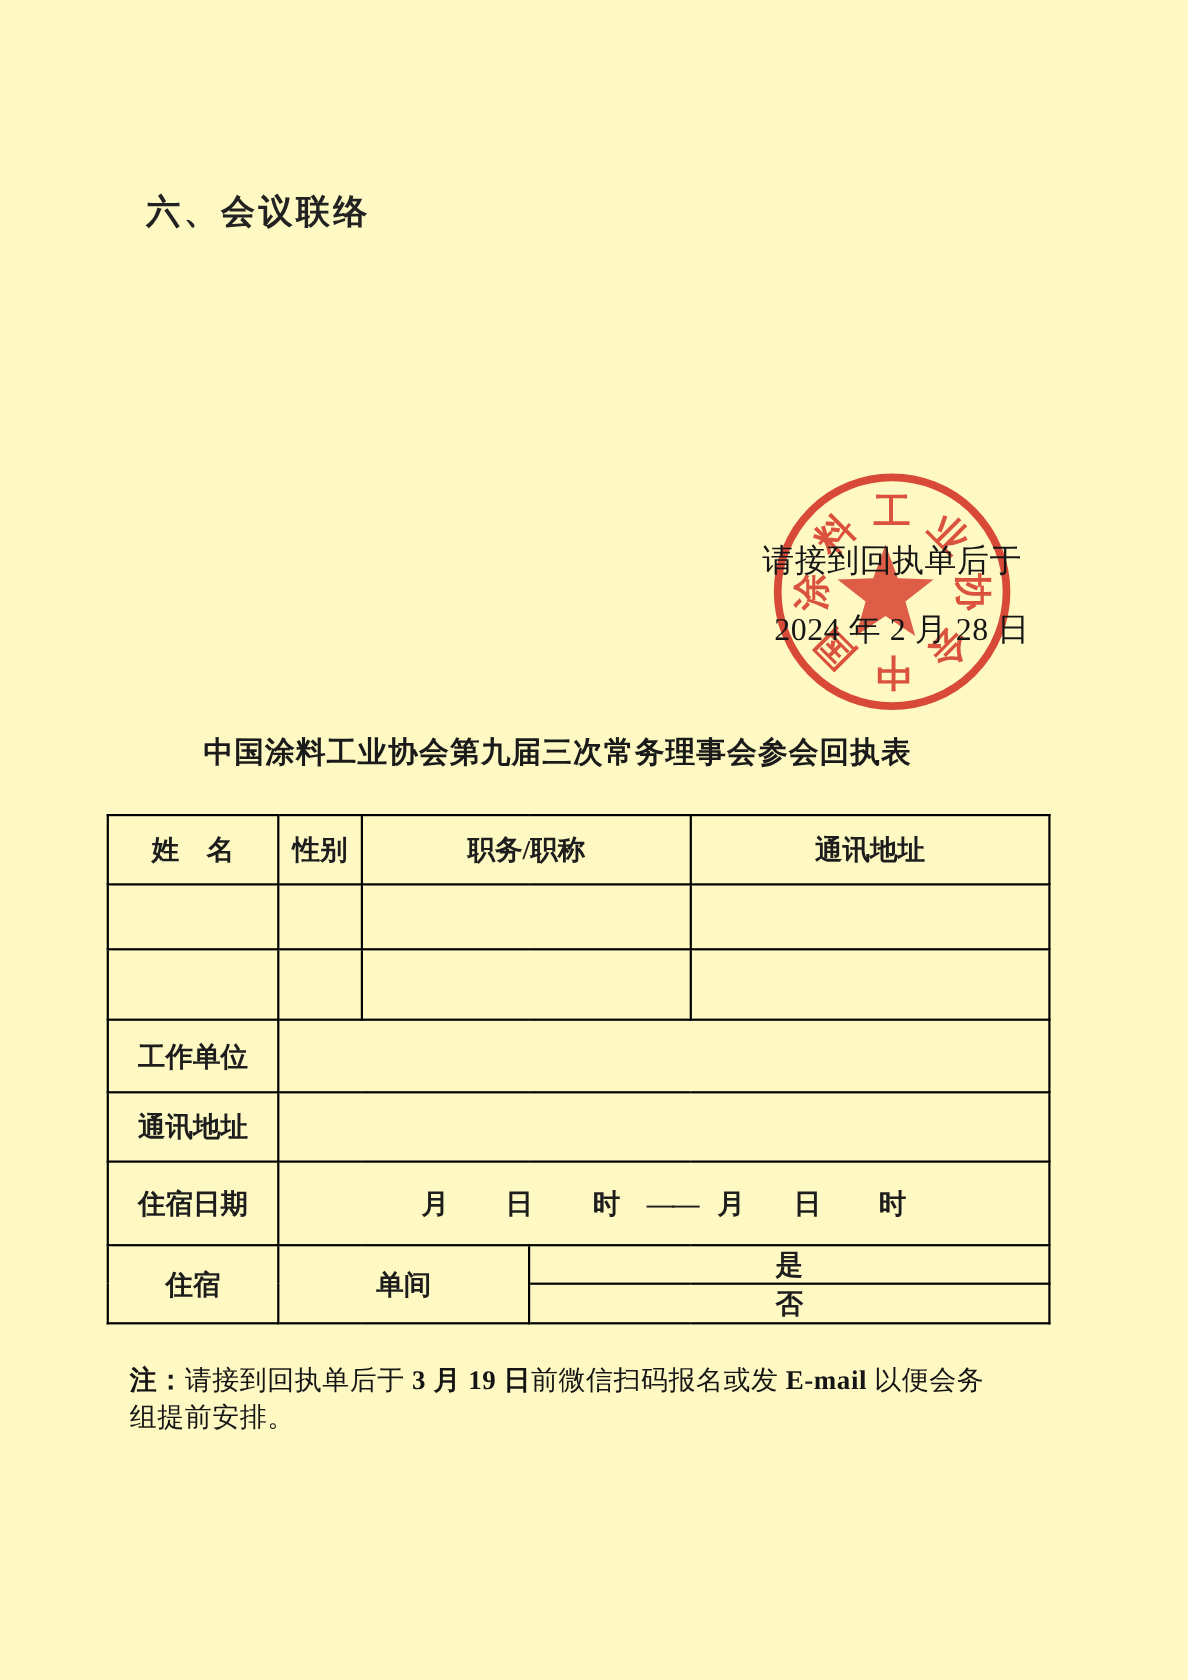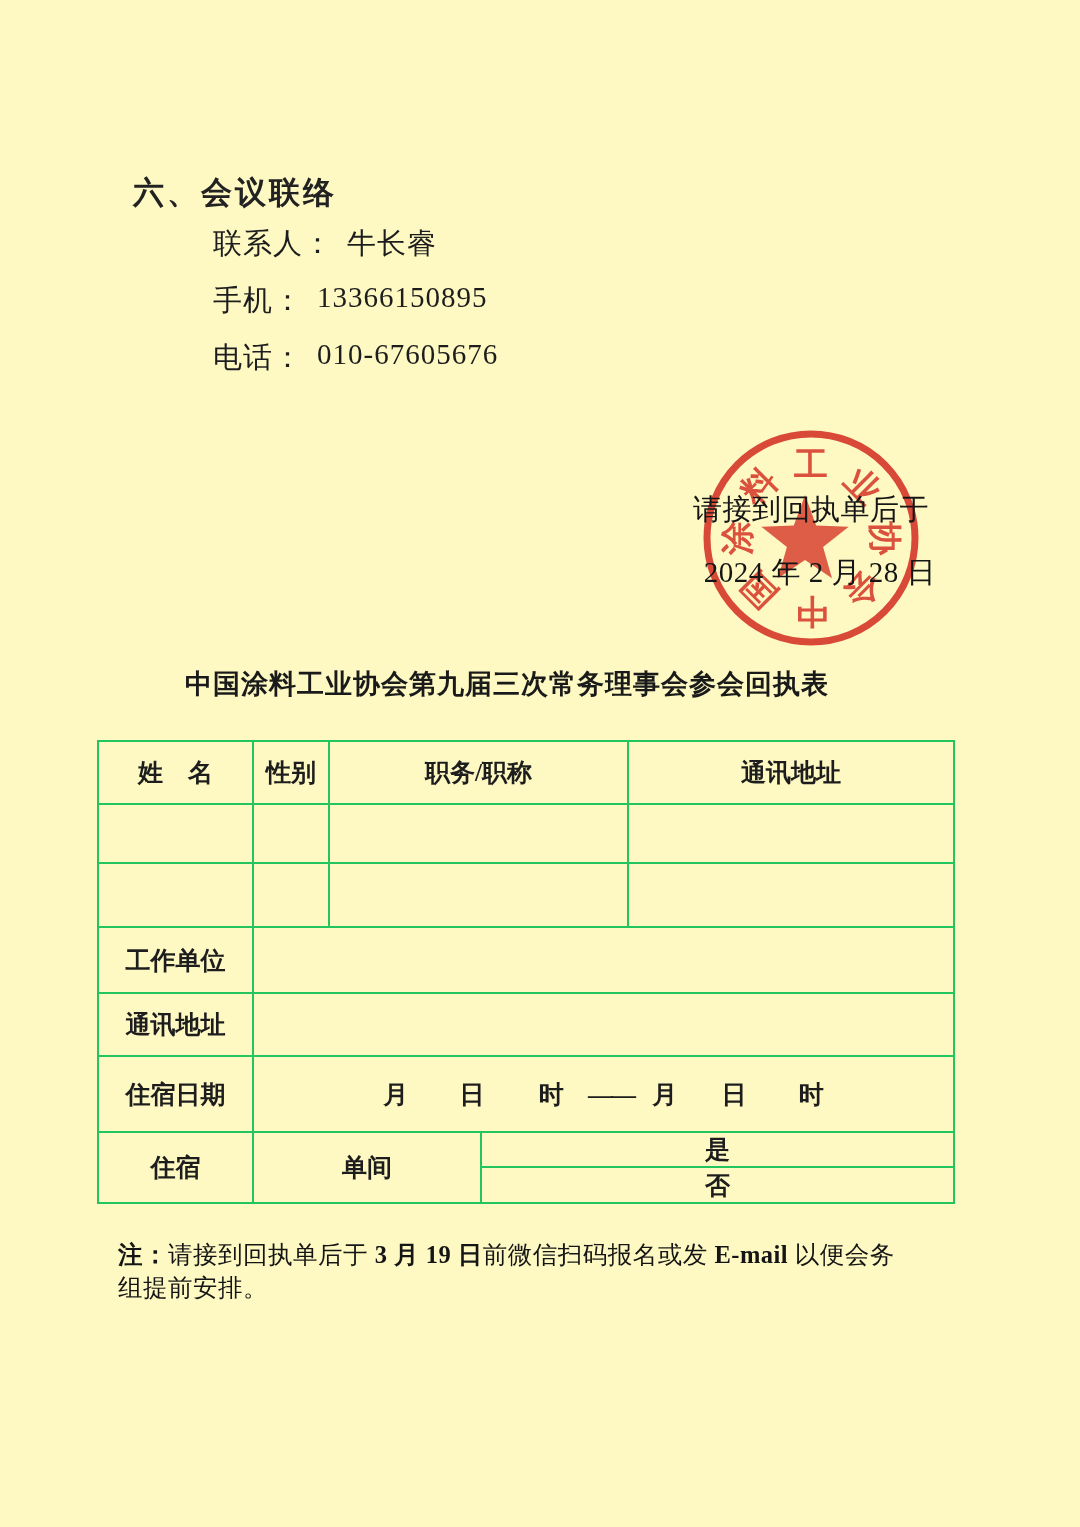--- a/index.html
+++ b/index.html
@@ -37,21 +37,21 @@
     font-family:"Liberation Sans","DejaVu Sans",sans-serif;
     font-weight:bold;font-size:27px;letter-spacing:1px;color:#1a1a1a;
   }
   
   table.return-form{
     position:absolute;left:97px;top:740px;
     width:856px;border-collapse:collapse;table-layout:fixed;
     font-size:25px;color:#1d1d1d;
   }
   table.return-form td,table.return-form th{
-    border:2px solid #22c55e;
+    border:2px solid #000000;
     padding:0 6px;
     font-weight:600;
     text-align:center;
     vertical-align:middle;
     overflow:hidden;
   }
   .r-head{height:63px;}
   .r-e1{height:59px;}
   .r-e2{height:64px;}
   .r-work{height:66px;}
@@ -71,34 +71,20 @@
   }
   .form-note .b{font-weight:bold;}
 </style>
 </head>
 <body>
 
 <div class="page">
 
   <div class="section-heading">六、会议联络</div>
 
-  <div class="contact-list">
-    <div class="contact-row">
-      <span class="c-label">联系人：</span>
-      <span class="c-value">牛长睿</span>
-    </div>
-    <div class="contact-row">
-      <span class="c-label">手机：</span>
-      <span class="c-value">13366150895</span>
-    </div>
-    <div class="contact-row">
-      <span class="c-label">电话：</span>
-      <span class="c-value">010-67605676</span>
-    </div>
-  </div>
 
   <div class="seal-wrap">
     <svg class="seal-svg" width="246" height="246" viewBox="-123 -123 246 246">
       <g fill="none" stroke="#d63a2b" opacity="0.92">
         <circle r="104" stroke-width="7"></circle>
       </g>
       <path d="M0,-46 L11.2,-15.4 L43.7,-14.2 L18.1,5.9 L27,37.2 L0,19 L-27,37.2 L-18.1,5.9 L-43.7,-14.2 L-11.2,-15.4 Z" fill="#d63a2b" opacity="0.82" transform="translate(-6,3)"></path>
       <g fill="#d63a2b" opacity="0.88" font-family="Liberation Serif, DejaVu Serif, serif" font-size="34" font-weight="600" text-anchor="middle">
         <text transform="rotate(180) translate(0,-62)">中</text>
         <text transform="rotate(225) translate(0,-62)">国</text>

